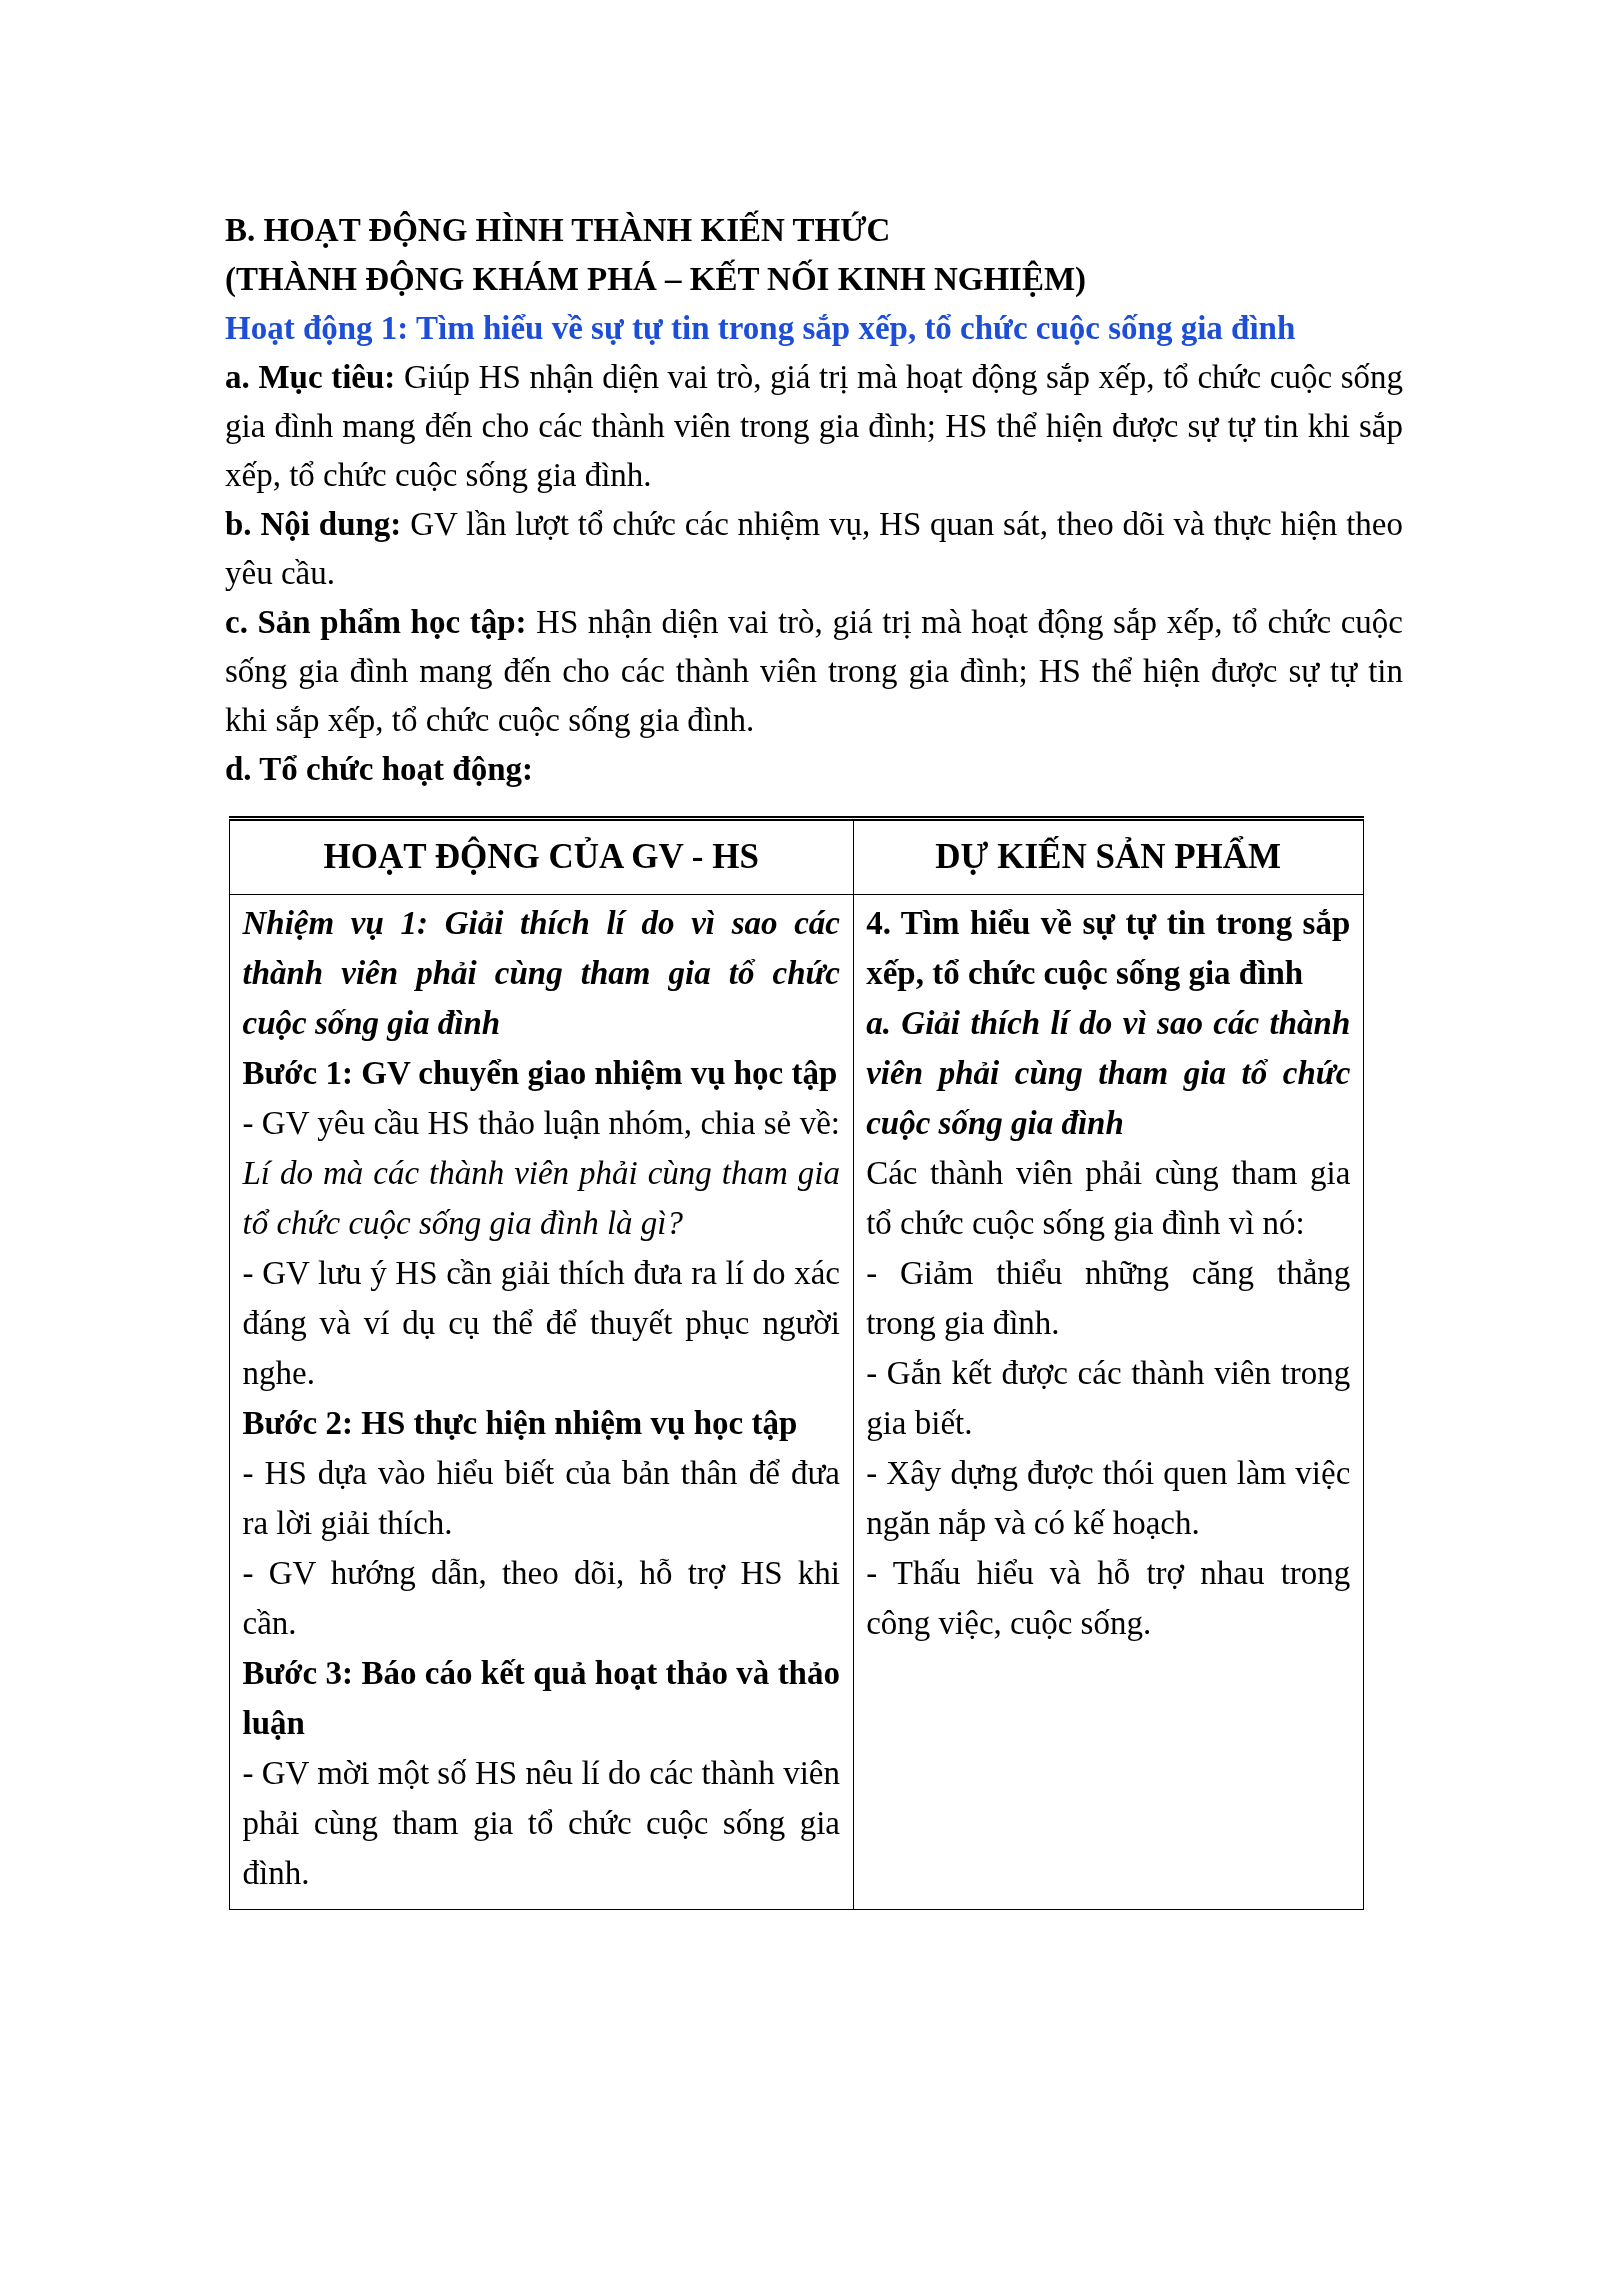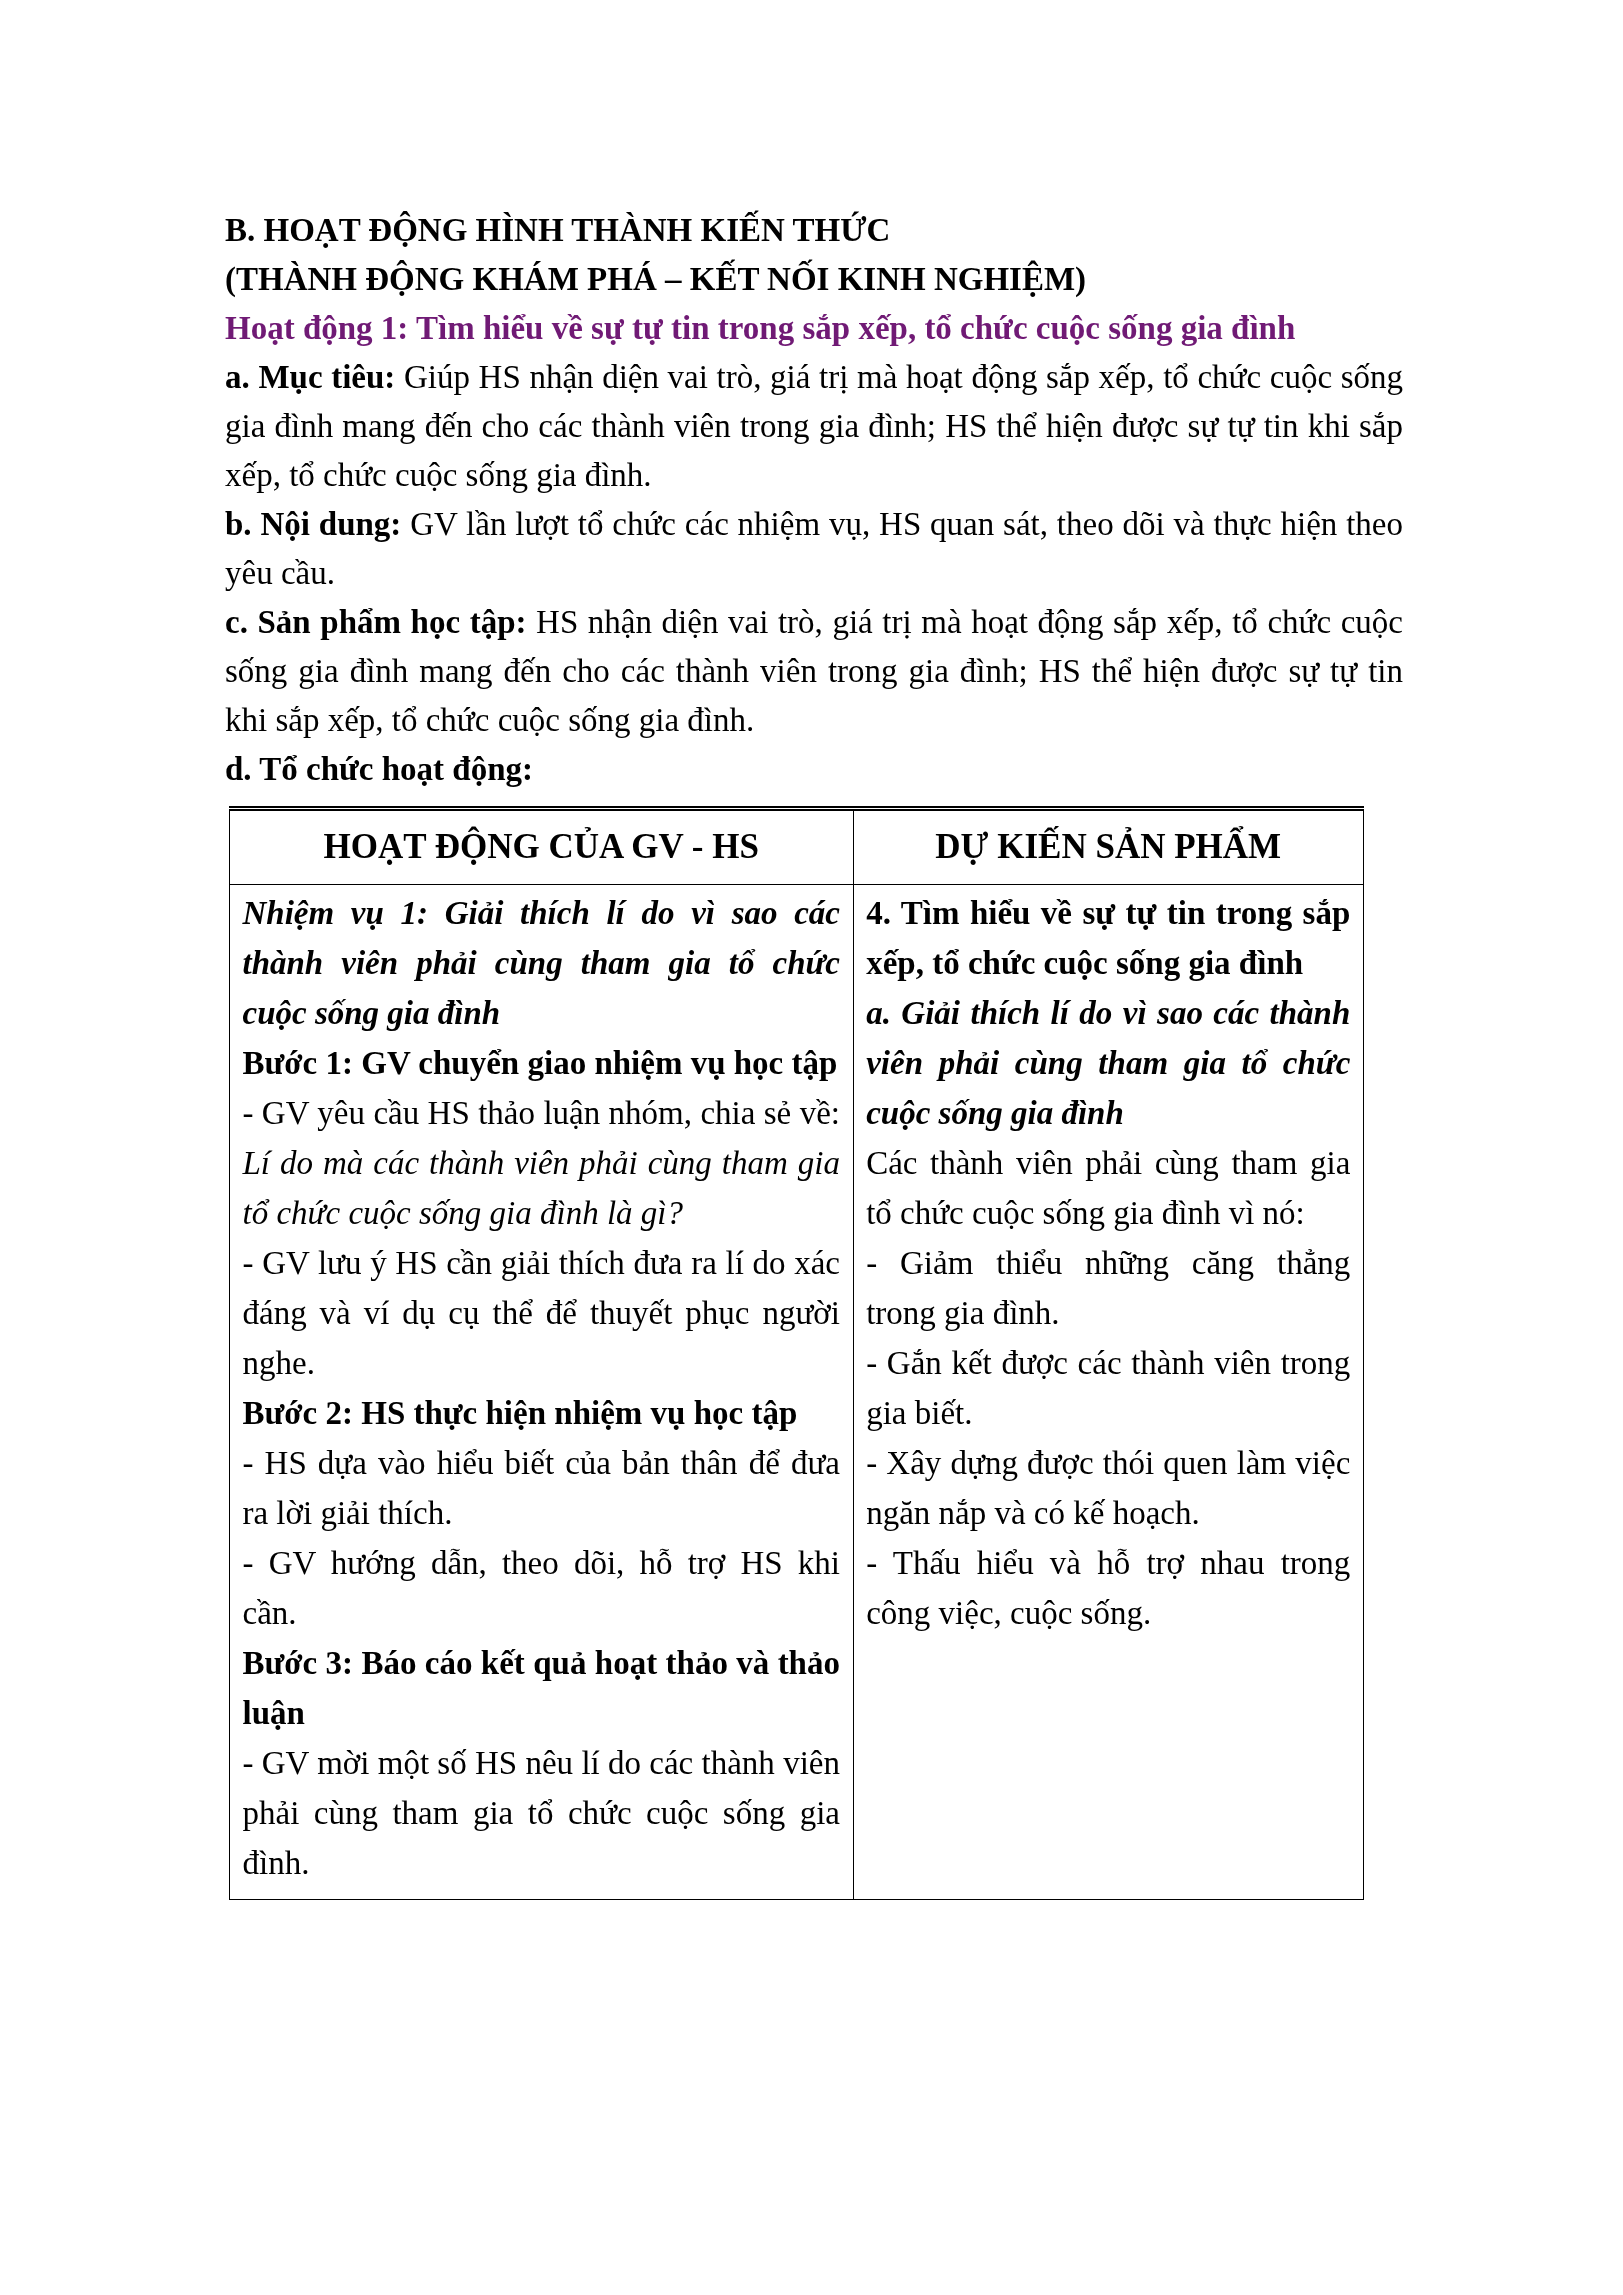--- a/index.html
+++ b/index.html
@@ -20,29 +20,29 @@
     width: 1178px;
   }
   .line {
     font-size: 33px;
     line-height: 49px;
     text-align: justify;
   }
   .h-bold { font-weight: bold; }
   .h-purple {
     font-weight: bold;
-    color: #701a75;
+    color: #1d4ed8;
   }
   .para { font-size: 33px; line-height: 49px; text-align: justify; }
   .lbl { font-weight: bold; }
   table.activity {
     border-collapse: collapse;
     width: 1135px;
     margin-left: 3.9px;
-    margin-top: 12px;
+    margin-top: 22px;
     table-layout: fixed;
   }
   table.activity, table.activity th, table.activity td {
     border: 1.6px solid #000000;
   }
   table.activity { border-top: 5.5px double #000000; }
   table.activity th {
     font-size: 35px;
     font-weight: bold;
     text-align: center;

